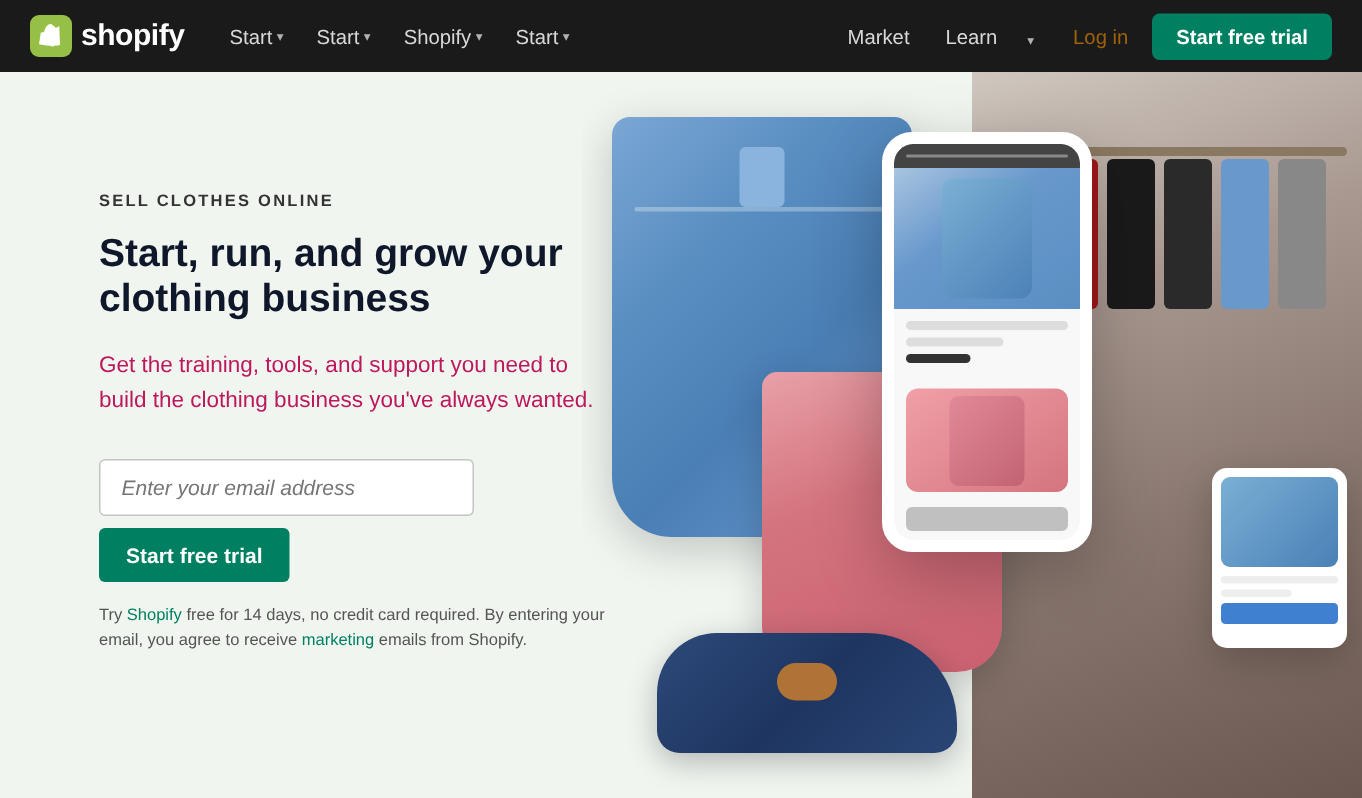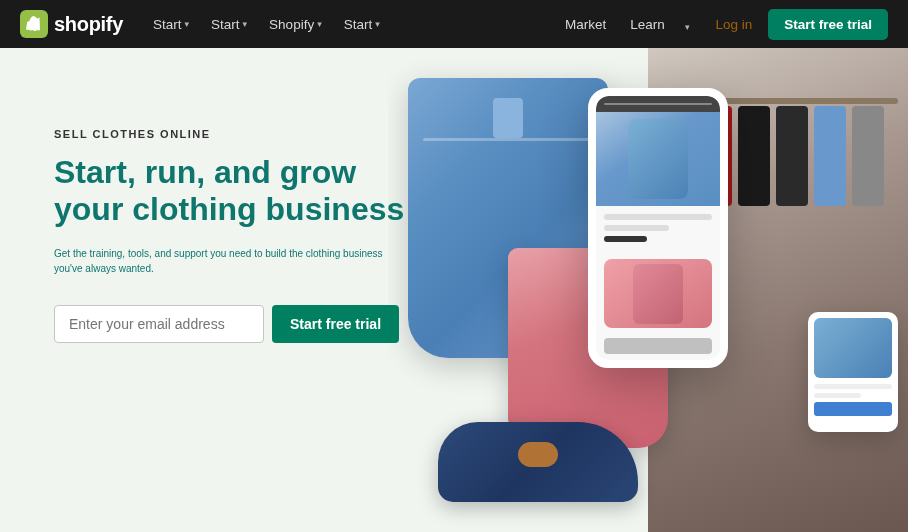--- a/index.html
+++ b/index.html
@@ -91,64 +91,66 @@
     }
 
     
     .hero {
       background: #f0f5f0;
       min-height: 484px;
       position: relative;
       overflow: hidden;
       display: flex;
       align-items: flex-start;
+      padding-left: 12px;
     }
     .hero-content {
       padding: 80px 0 60px 54px;
       max-width: 420px;
       position: relative;
       z-index: 2;
     }
     .hero-eyebrow {
       font-size: 11px;
       font-weight: 700;
       letter-spacing: 1.5px;
       text-transform: uppercase;
       color: #333;
       margin-bottom: 14px;
     }
     .hero-headline {
-      font-size: 32px;
+      font-size: 26px;
       font-weight: 800;
-      color: #0f766e;
+      color: #0f172a;
       line-height: 1.15;
       margin-bottom: 18px;
     }
     .hero-subtext {
-      font-size: 10px;
-      color: #0f766e;
+      font-size: 15px;
+      color: #be185d;
       line-height: 1.55;
       margin-bottom: 28px;
       max-width: 340px;
     }
     .hero-form {
       display: flex;
       gap: 8px;
       margin-bottom: 14px;
       flex-wrap: wrap;
     }
     .hero-email-input {
       border: 1.5px solid #c4c4c4;
       border-radius: 4px;
       padding: 10px 14px;
       font-size: 14px;
       color: #999;
-      width: 210px;
+      width: 250px;
       outline: none;
       background: #fff;
+      font-style: italic;
     }
     .hero-submit-btn {
       background: #008060;
       color: #fff;
       border: none;
       border-radius: 4px;
       padding: 10px 18px;
       font-size: 14px;
       font-weight: 600;
       cursor: pointer;
@@ -502,20 +504,23 @@
 
 <section class="hero">
   <div class="hero-content">
     <p class="hero-eyebrow">SELL CLOTHES ONLINE</p>
     <h1 class="hero-headline">Start, run, and grow your clothing business</h1>
     <p class="hero-subtext">Get the training, tools, and support you need to build the clothing business you've always wanted.</p>
     <div class="hero-form">
       <input class="hero-email-input" type="email" placeholder="Enter your email address" style="">
       <button class="hero-submit-btn">Start free trial</button>
     </div>
+    <p class="hero-disclaimer">
+      Try <a>Shopify</a> free for 14 days, no credit card required. By entering your email, you agree to receive <a>marketing</a> emails from Shopify.
+    </p>
   </div>
 
   <div class="hero-image-area">
 
     <div class="store-bg">
       <div class="store-rack">
         <div class="store-rail"></div>
         <div class="store-hangers">
           <div class="hanger-item"></div>
           <div class="hanger-item"></div>

